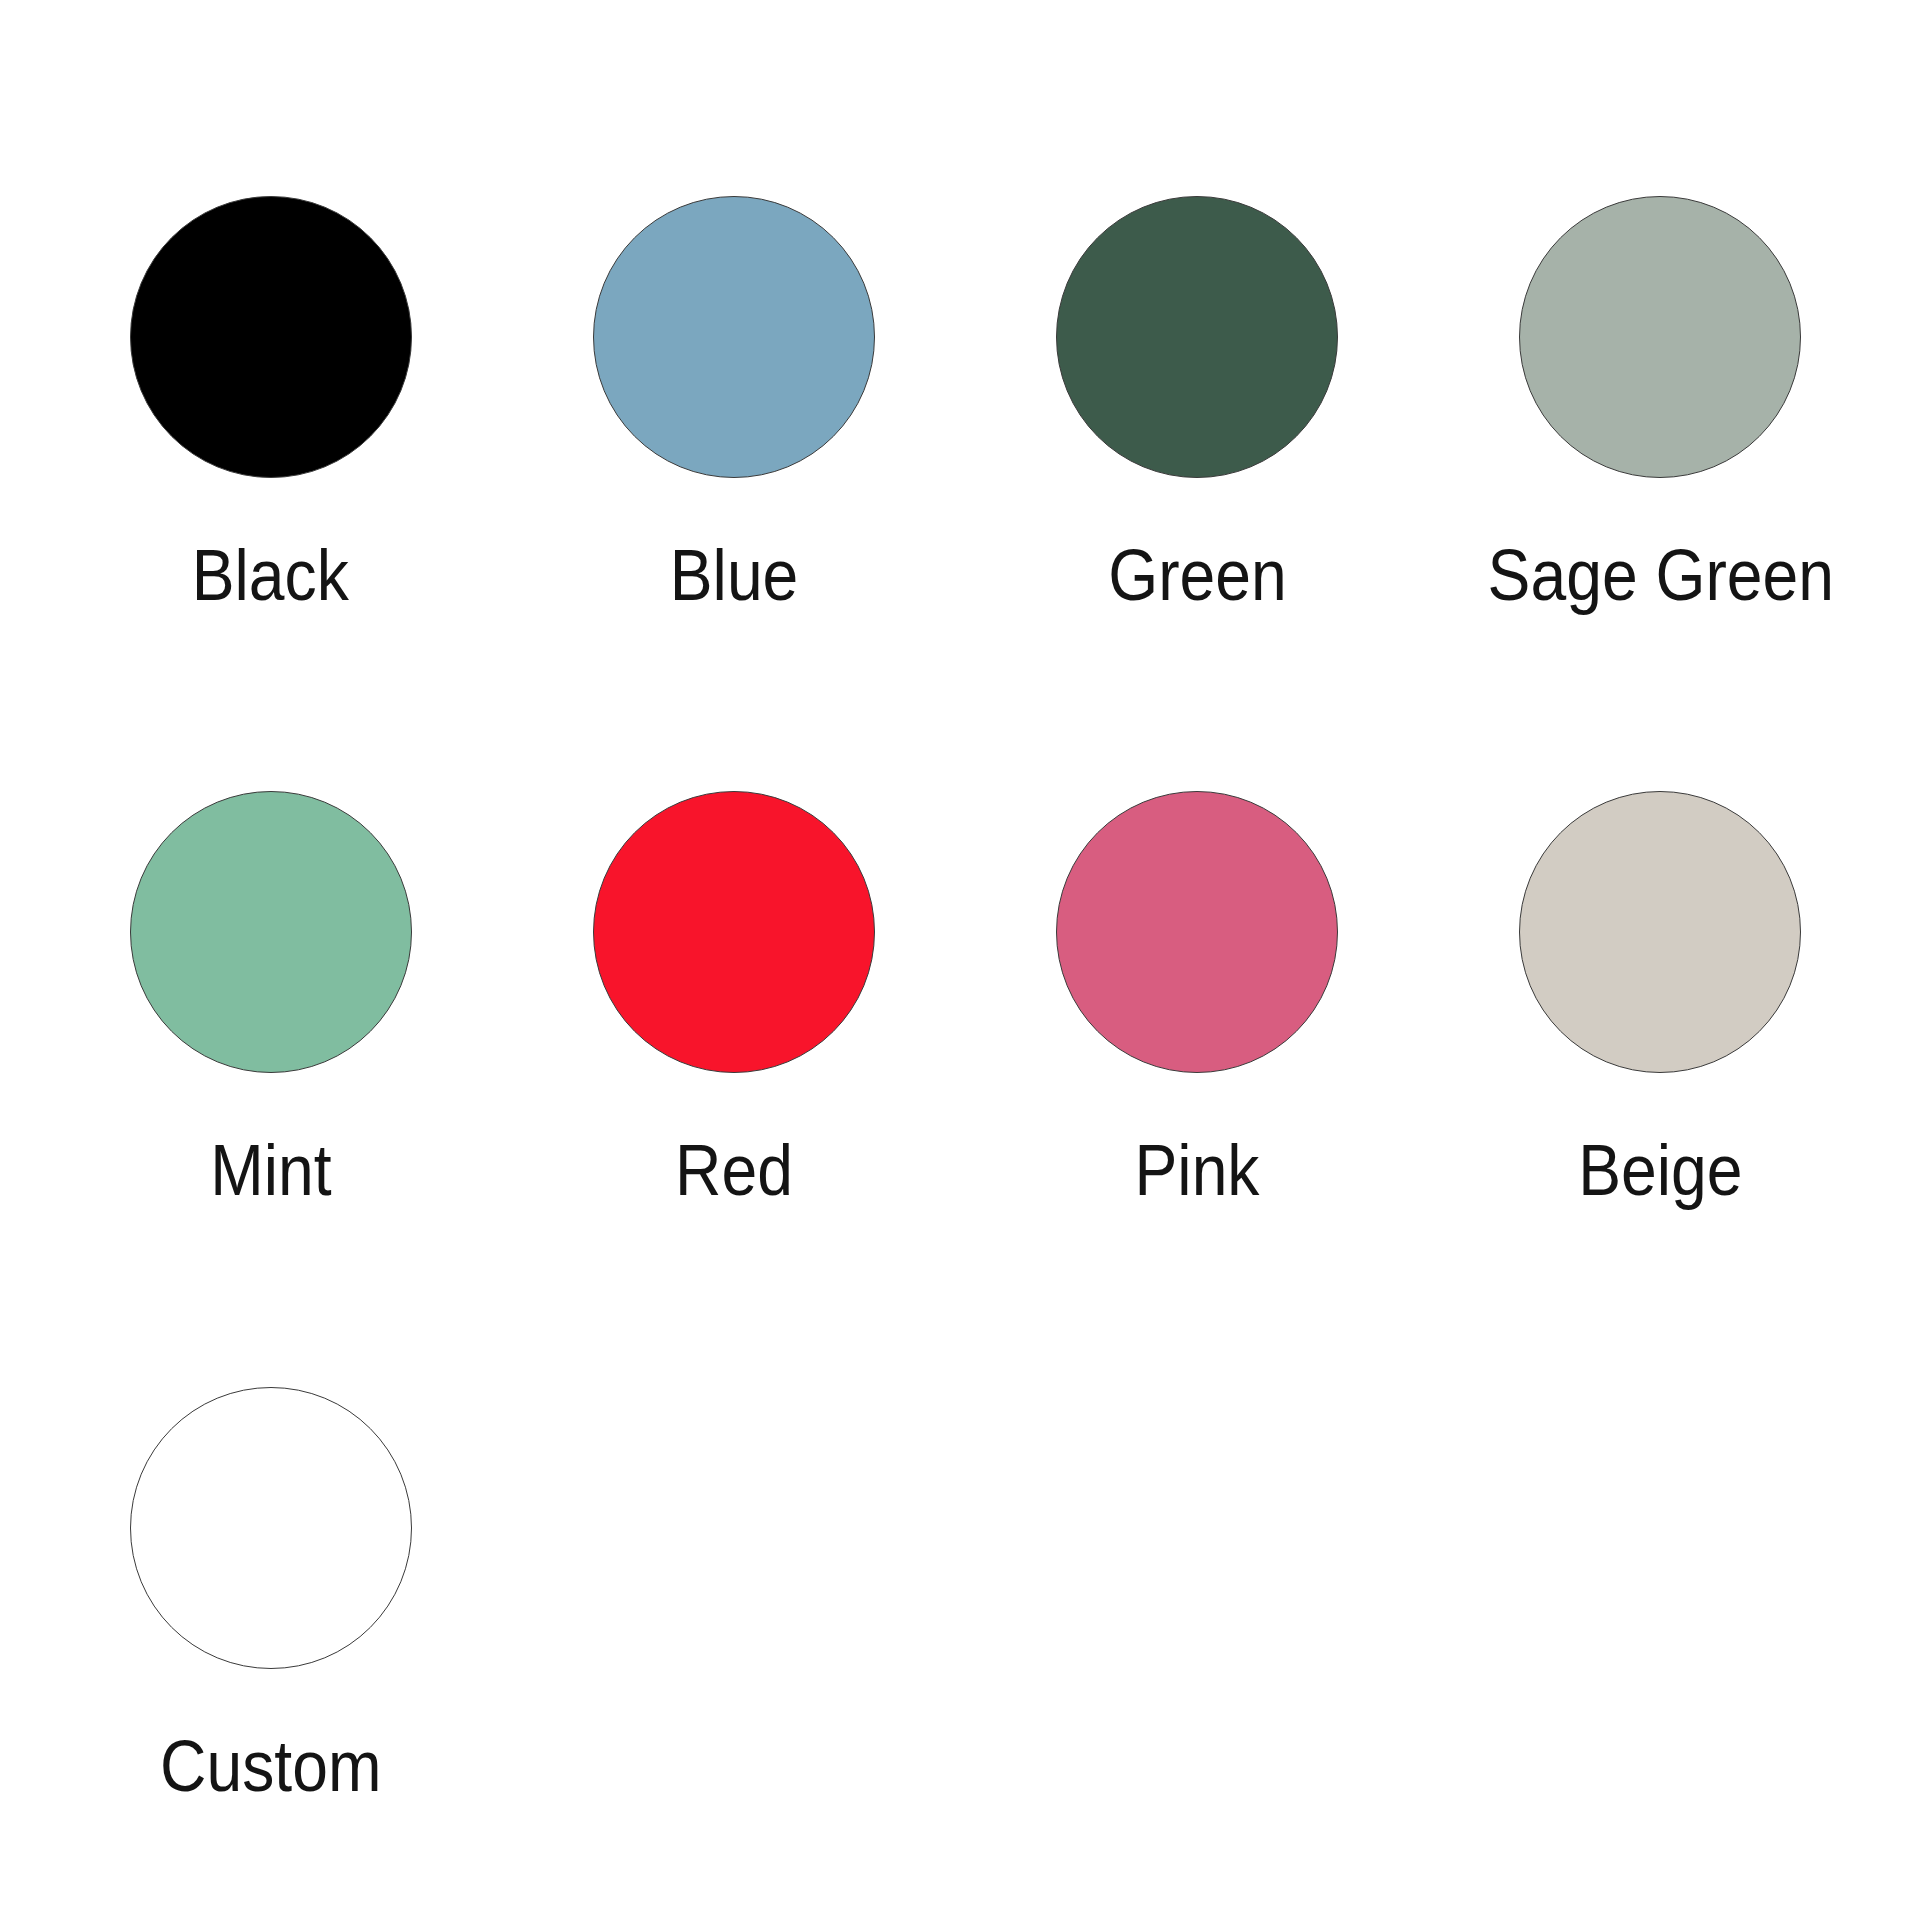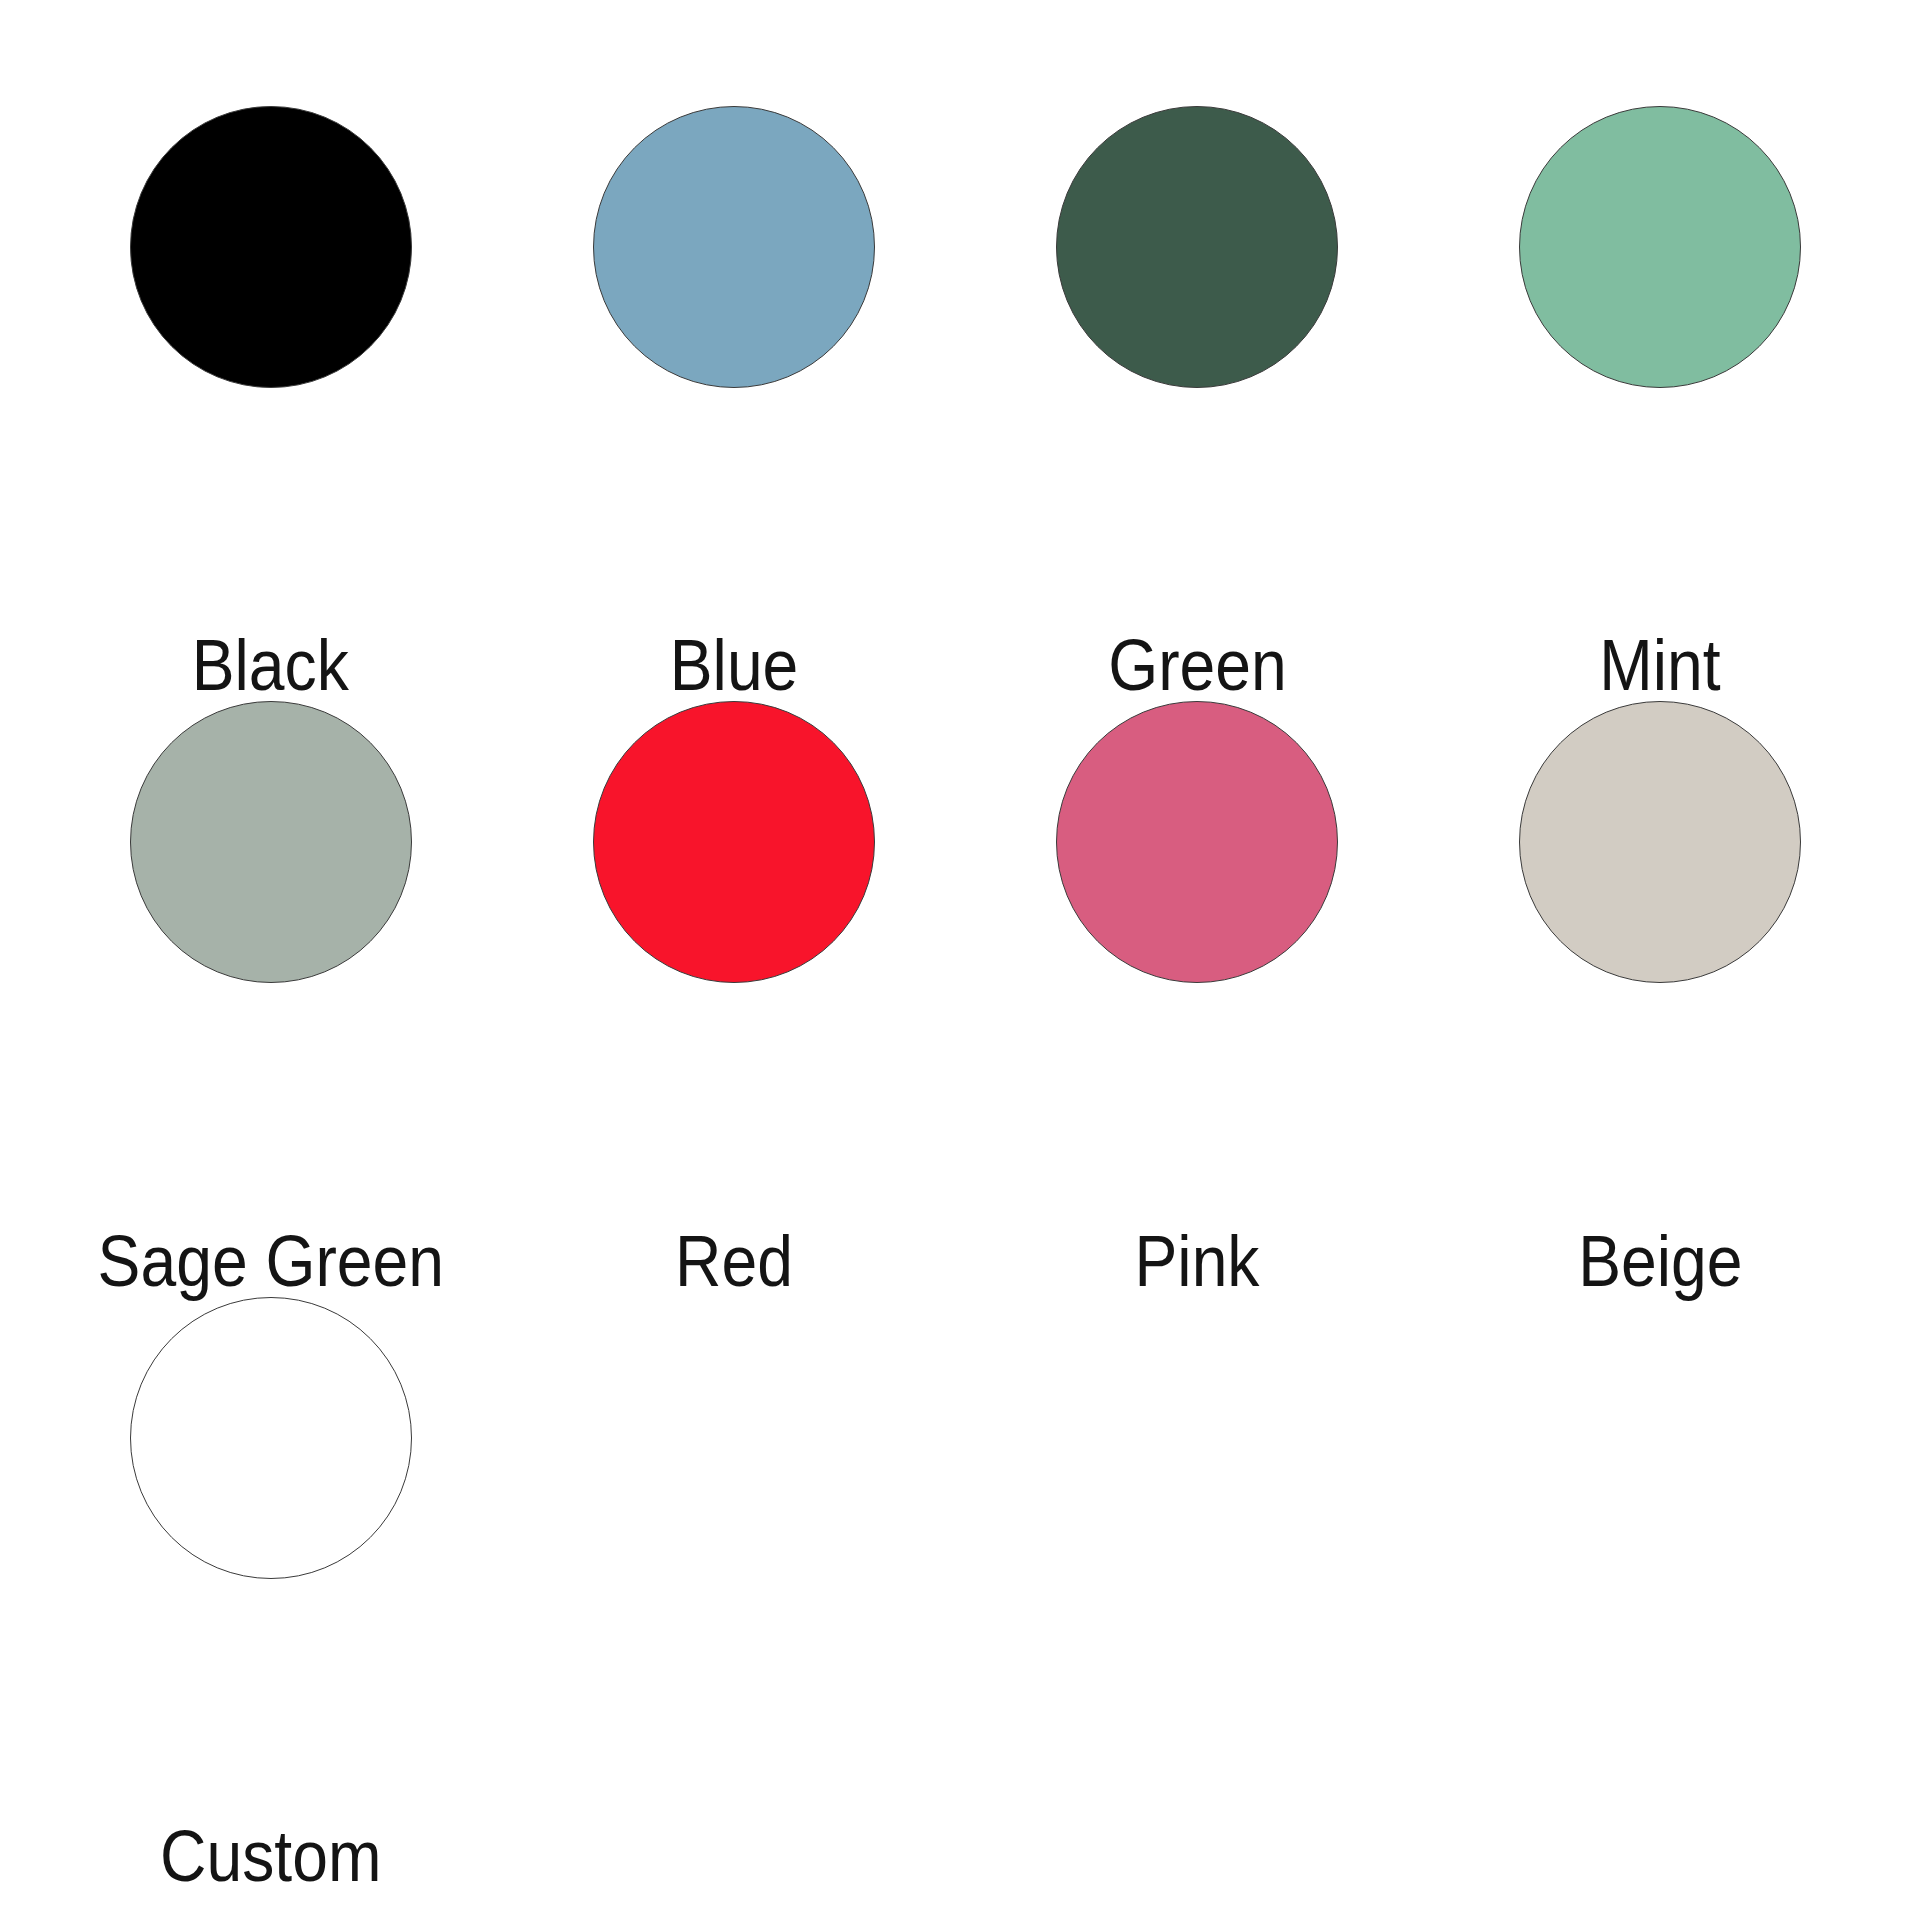--- a/index.html
+++ b/index.html
@@ -23,21 +23,21 @@
     grid-template-columns: repeat(4, 1fr);
     grid-template-rows: repeat(3, 1fr);
     column-gap: 0px;
     row-gap: 0px;
   }
 
   .swatch-cell {
     display: flex;
     flex-direction: column;
     align-items: center;
-    justify-content: space-between;
+    justify-content: center;
   }
 
   .swatch-circle {
     width: 282px;
     height: 282px;
     border-radius: 50%;
     box-sizing: border-box;
     border: 1.9px solid #3a3a3a;
   }
 
@@ -69,27 +69,27 @@
     <div class="swatch-circle" style="background-color: rgb(123, 167, 191); border-color: rgb(58, 58, 58);"></div>
     <div class="swatch-label" style="color: rgb(20, 20, 20);">Blue</div>
   </div>
 
   <div class="swatch-cell">
     <div class="swatch-circle" style="background-color: rgb(61, 91, 75); border-color: rgb(58, 58, 58);"></div>
     <div class="swatch-label" style="color: rgb(20, 20, 20);">Green</div>
   </div>
 
   <div class="swatch-cell">
-    <div class="swatch-circle" style="background-color: rgb(128, 189, 160); border-color: rgb(58, 58, 58);"></div>
-    <div class="swatch-label" style="color: rgb(20, 20, 20);">Mint</div>
+    <div class="swatch-circle" style="background-color: rgb(166, 178, 169); border-color: rgb(58, 58, 58);"></div>
+    <div class="swatch-label" style="color: rgb(20, 20, 20);">Sage Green</div>
   </div>
 
   <div class="swatch-cell">
-    <div class="swatch-circle" style="background-color: rgb(166, 178, 169); border-color: rgb(58, 58, 58);"></div>
-    <div class="swatch-label" style="color: rgb(20, 20, 20);">Sage Green</div>
+    <div class="swatch-circle" style="background-color: rgb(128, 189, 160); border-color: rgb(58, 58, 58);"></div>
+    <div class="swatch-label" style="color: rgb(20, 20, 20);">Mint</div>
   </div>
 
   <div class="swatch-cell">
     <div class="swatch-circle" style="background-color: rgb(248, 20, 43); border-color: rgb(58, 58, 58);"></div>
     <div class="swatch-label" style="color: rgb(20, 20, 20);">Red</div>
   </div>
 
 
   <div class="swatch-cell">
     <div class="swatch-circle" style="background-color: rgb(216, 93, 128); border-color: rgb(58, 58, 58);"></div>

